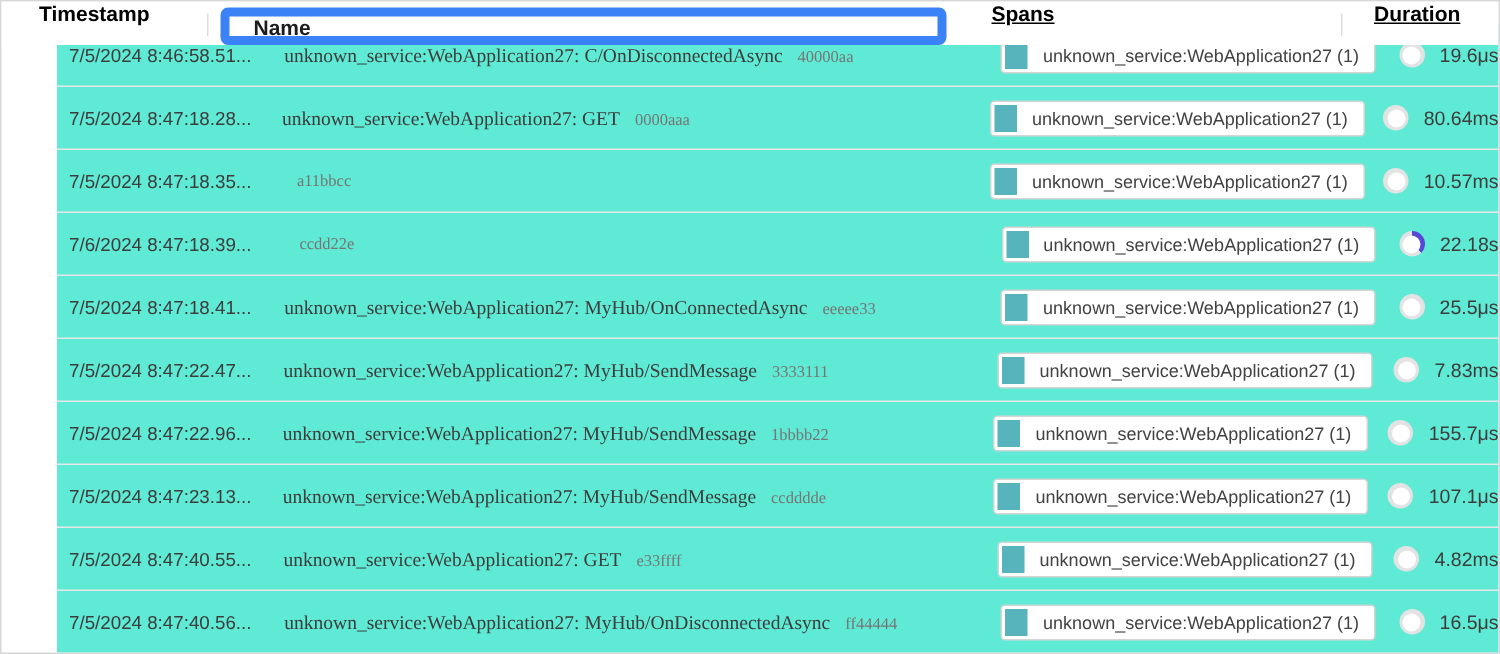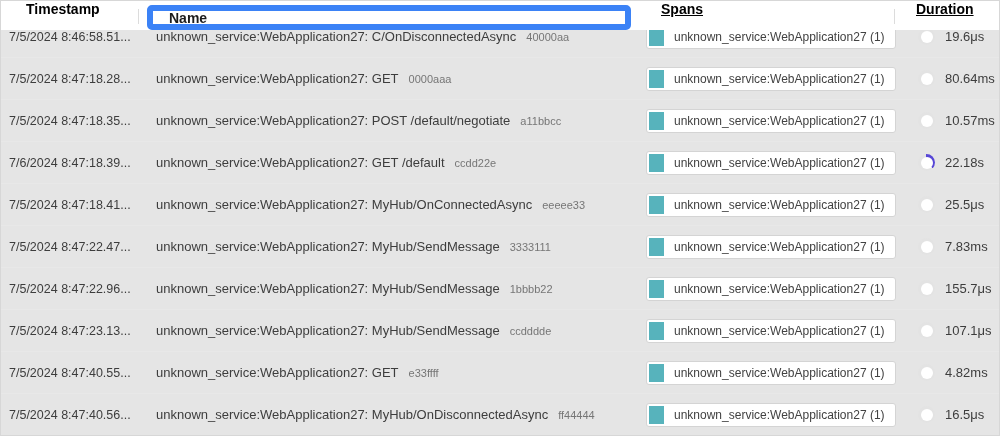--- a/index.html
+++ b/index.html
@@ -22,24 +22,24 @@
     display:flex;align-items:center;padding-left:16px;
     font-size:14px;font-weight:600;color:#1c1c1c;
   }
   .vsep{position:absolute;top:8px;width:1px;height:15px;background:#dcdcdc;}
   .vsep-1{left:137px;}
   .vsep-2{left:893px;}
   
   .grid-body{position:absolute;top:15px;left:0;right:0;z-index:1;}
   .row{
     height:42px;box-sizing:border-box;display:flex;align-items:center;
-    border-bottom:1px solid #e8e8e8;background:#e5e5e5;cursor:default;
+    border-bottom:1px solid #e8e8e8;background:#5eead4;cursor:default;margin-left:37px;
   }
   .c-ts{width:147px;box-sizing:border-box;padding-left:8px;font-size:12.5px;color:#3d3d3d;white-space:nowrap;overflow:hidden;}
-  .c-name{width:498px;box-sizing:border-box;padding-left:8px;white-space:nowrap;overflow:hidden;display:flex;align-items:baseline;}
+  .c-name{width:498px;box-sizing:border-box;padding-left:8px;white-space:nowrap;overflow:hidden;display:flex;align-items:baseline;font-family:Liberation Serif, serif;}
   .name-main{font-size:13px;color:#3d3d3d;}
   .trace-id{font-size:11px;color:#767676;margin-left:10px;}
   .c-spans{width:270px;box-sizing:border-box;display:flex;align-items:flex-start;}
   .span-pill{
     display:inline-flex;align-items:center;height:24px;box-sizing:border-box;
     border:1px solid #d4d4d4;border-radius:3px;background:#ffffff;padding:2px 10px 2px 2px;
   }
   .span-swatch{width:15px;height:18px;background:#57b3bc;margin-right:10px;flex:none;}
   .span-label{font-size:12px;color:#424242;white-space:nowrap;}
   .c-duration{flex:1;display:flex;align-items:center;padding-left:2px;}
@@ -91,39 +91,37 @@
       </div>
       <div class="c-duration">
         <span class="ring" style="background: conic-gradient(rgb(87, 71, 214) 0deg, rgb(87, 71, 214) 0deg, rgb(227, 227, 227) 0deg, rgb(227, 227, 227) 360deg);"></span>
         <span class="dur-text">80.64ms</span>
       </div>
     </div>
 
     <div class="row">
       <div class="c-ts">7/5/2024 8:47:18.35...</div>
       <div class="c-name">
-        <span class="name-main">unknown_service:WebApplication27: POST /default/negotiate</span>
         <span class="trace-id">a11bbcc</span>
       </div>
       <div class="c-spans">
         <span class="span-pill">
           <span class="span-swatch"></span>
           <span class="span-label">unknown_service:WebApplication27 (1)</span>
         </span>
       </div>
       <div class="c-duration">
         <span class="ring" style="background: conic-gradient(rgb(87, 71, 214) 0deg, rgb(87, 71, 214) 0deg, rgb(227, 227, 227) 0deg, rgb(227, 227, 227) 360deg);"></span>
         <span class="dur-text">10.57ms</span>
       </div>
     </div>
 
     <div class="row">
       <div class="c-ts">7/6/2024 8:47:18.39...</div>
       <div class="c-name">
-        <span class="name-main">unknown_service:WebApplication27: GET /default</span>
         <span class="trace-id">ccdd22e</span>
       </div>
       <div class="c-spans">
         <span class="span-pill">
           <span class="span-swatch"></span>
           <span class="span-label">unknown_service:WebApplication27 (1)</span>
         </span>
       </div>
       <div class="c-duration">
         <span class="ring" style="background: conic-gradient(rgb(87, 71, 214) 0deg, rgb(87, 71, 214) 135deg, rgb(227, 227, 227) 135deg, rgb(227, 227, 227) 360deg);"></span>

